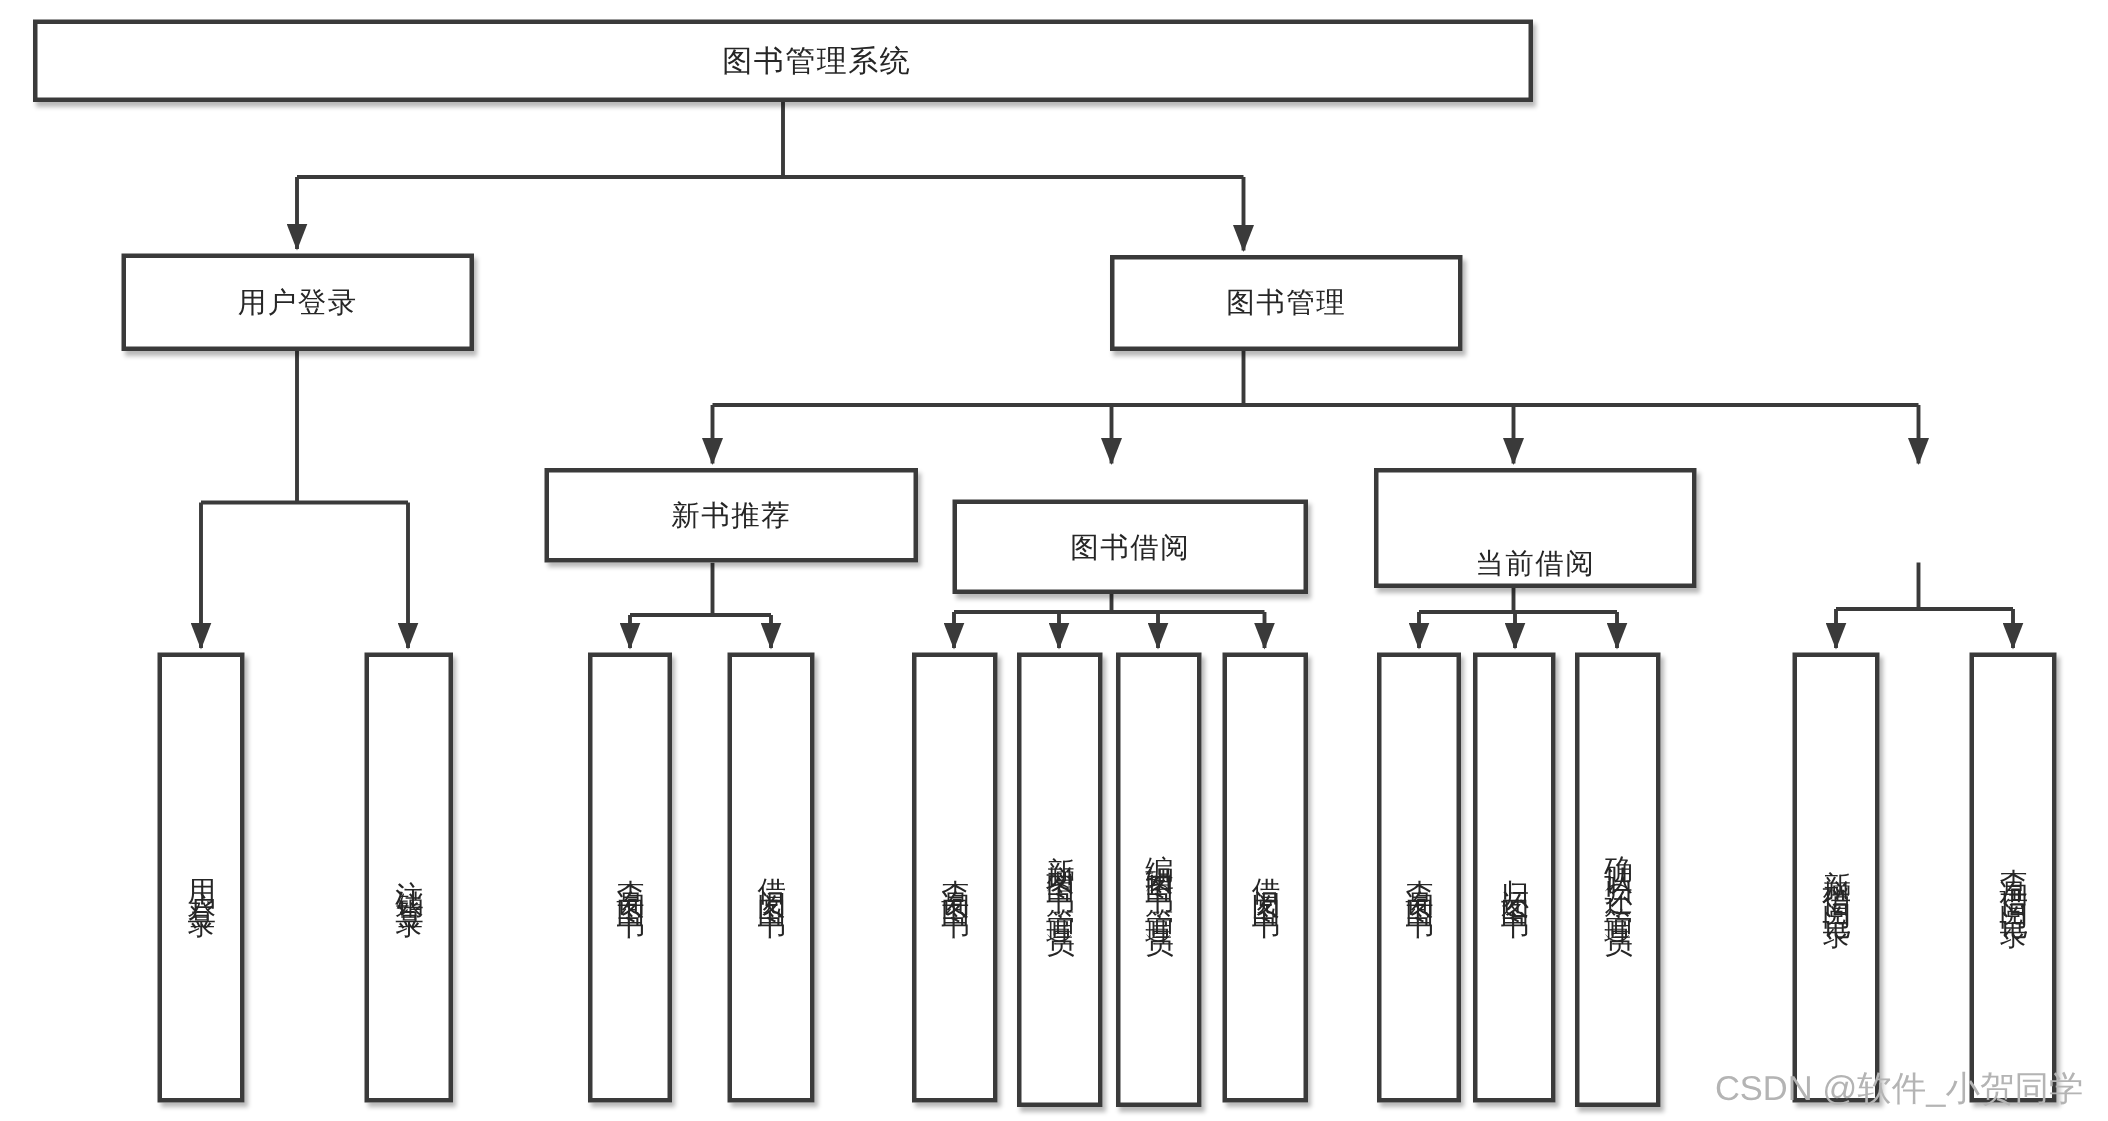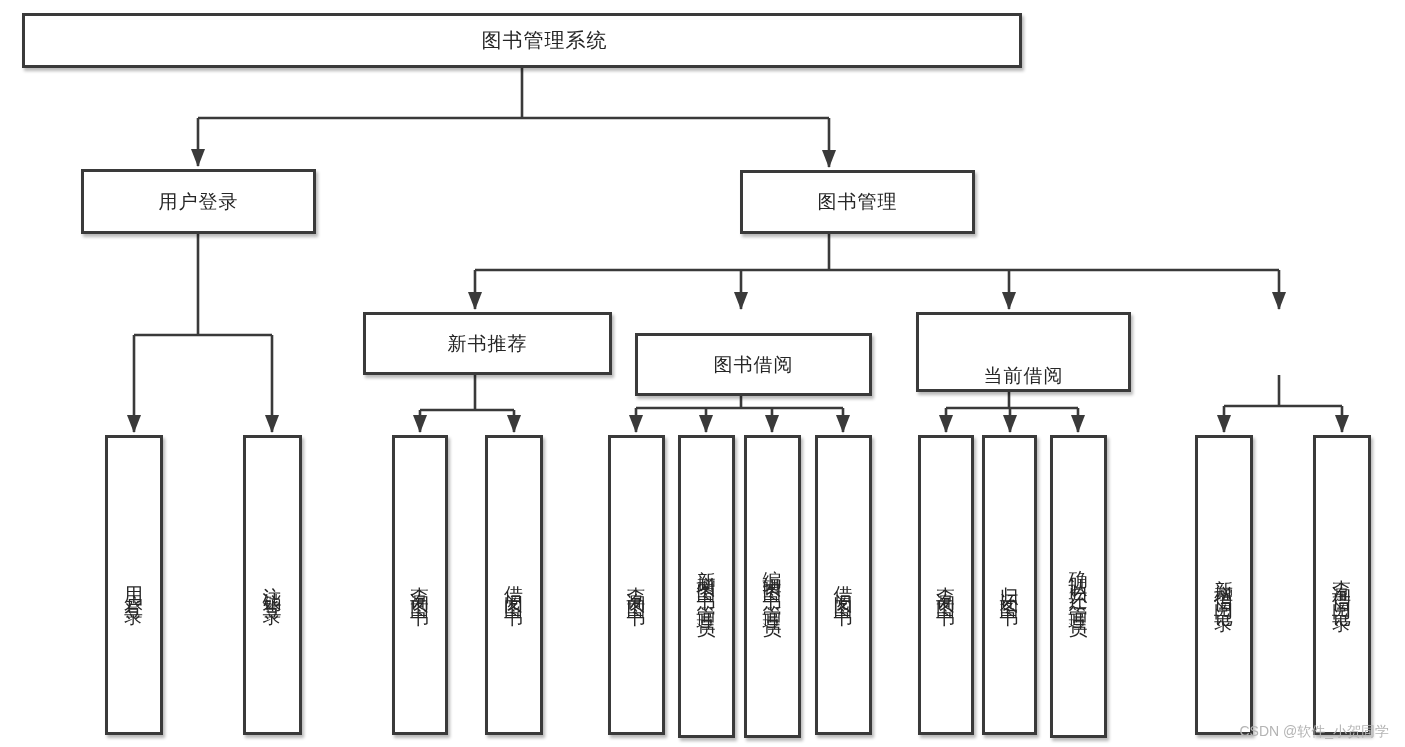--- a/index.html
+++ b/index.html
@@ -33,21 +33,21 @@
     writing-mode:vertical-rl;
     text-orientation:mixed;
     font-size:19px;
     letter-spacing:7px;
     line-height:1;
     color:var(--text,#262626);
   }
   .watermark{
     position:absolute;
     right:16px;bottom:6px;
-    font-size:14px;
+    font-size:23px;
     color:var(--wm,#b4b4b4);
     white-space:nowrap;
   }
 </style>
 </head>
 <body>
 
 <div class="canvas">
 
   <svg class="connectors" viewBox="0 0 1405 747" xmlns="http://www.w3.org/2000/svg">

